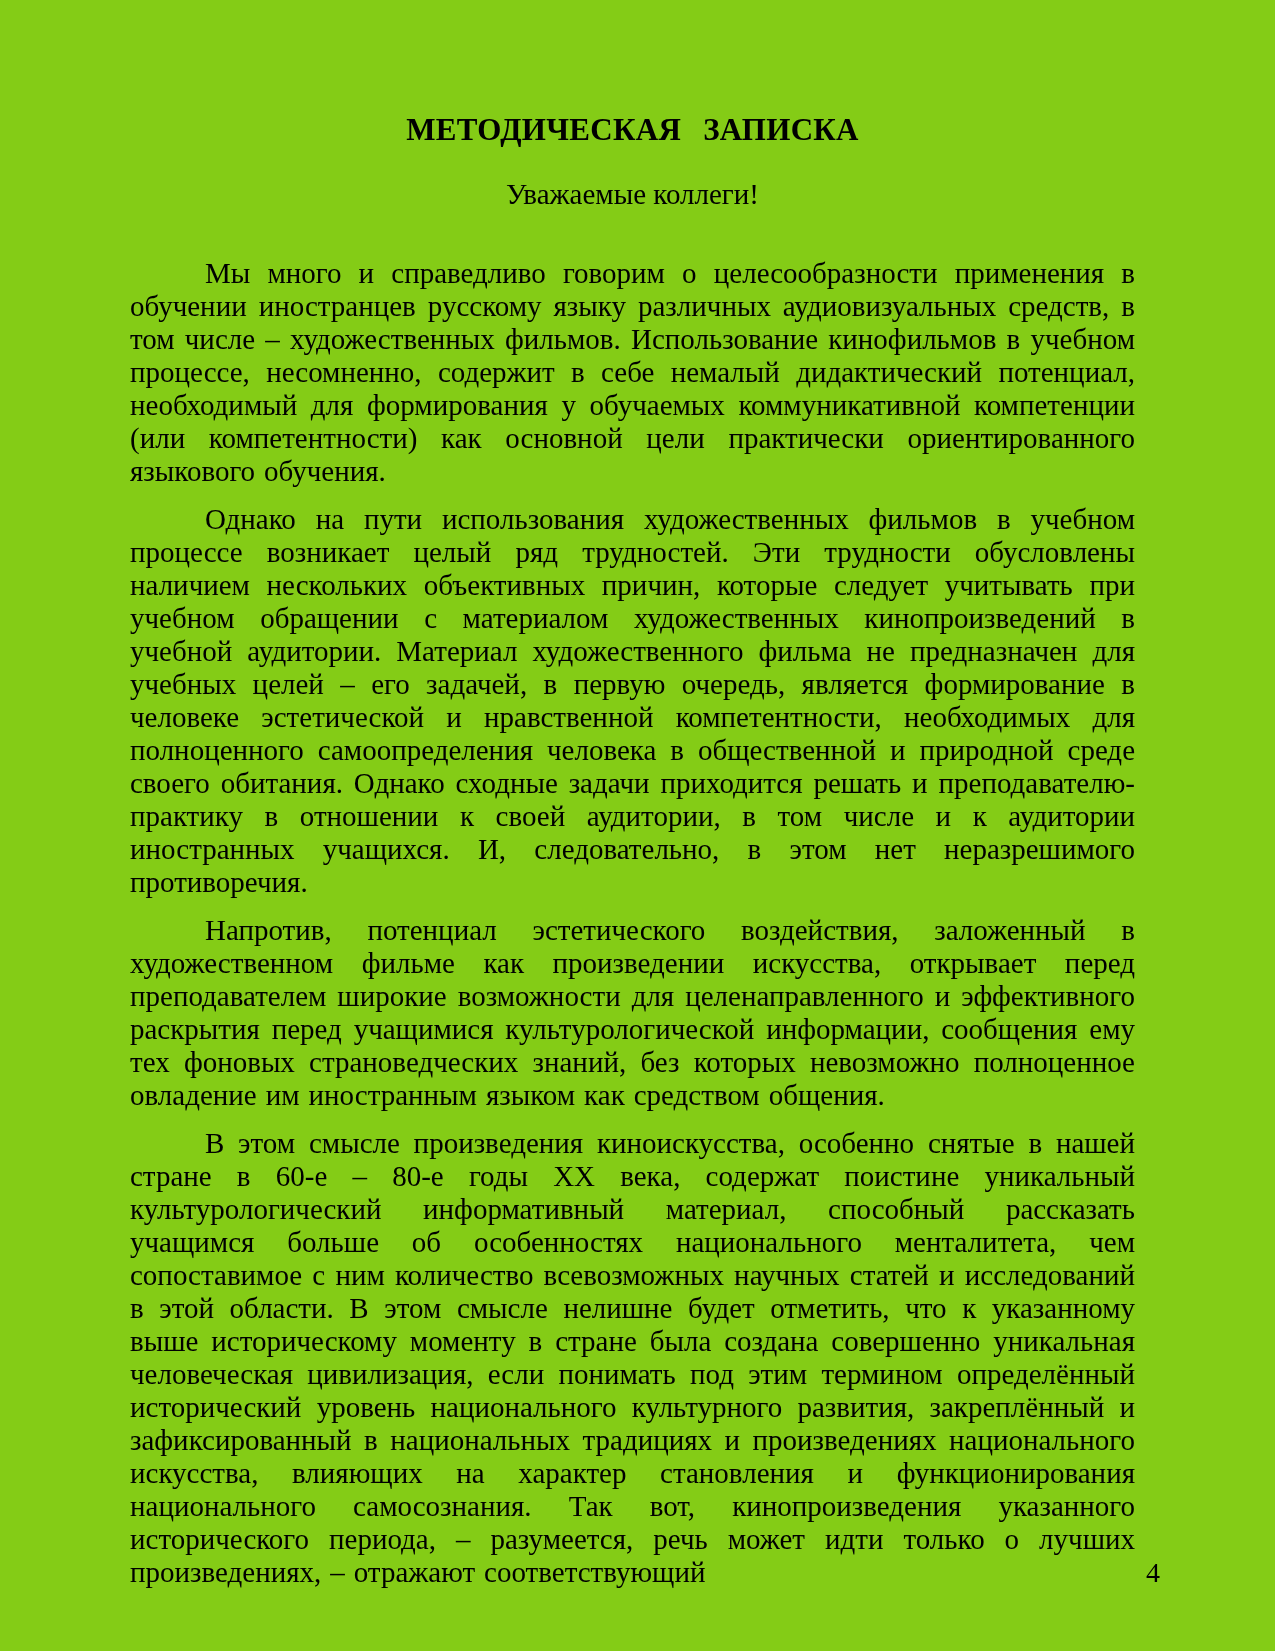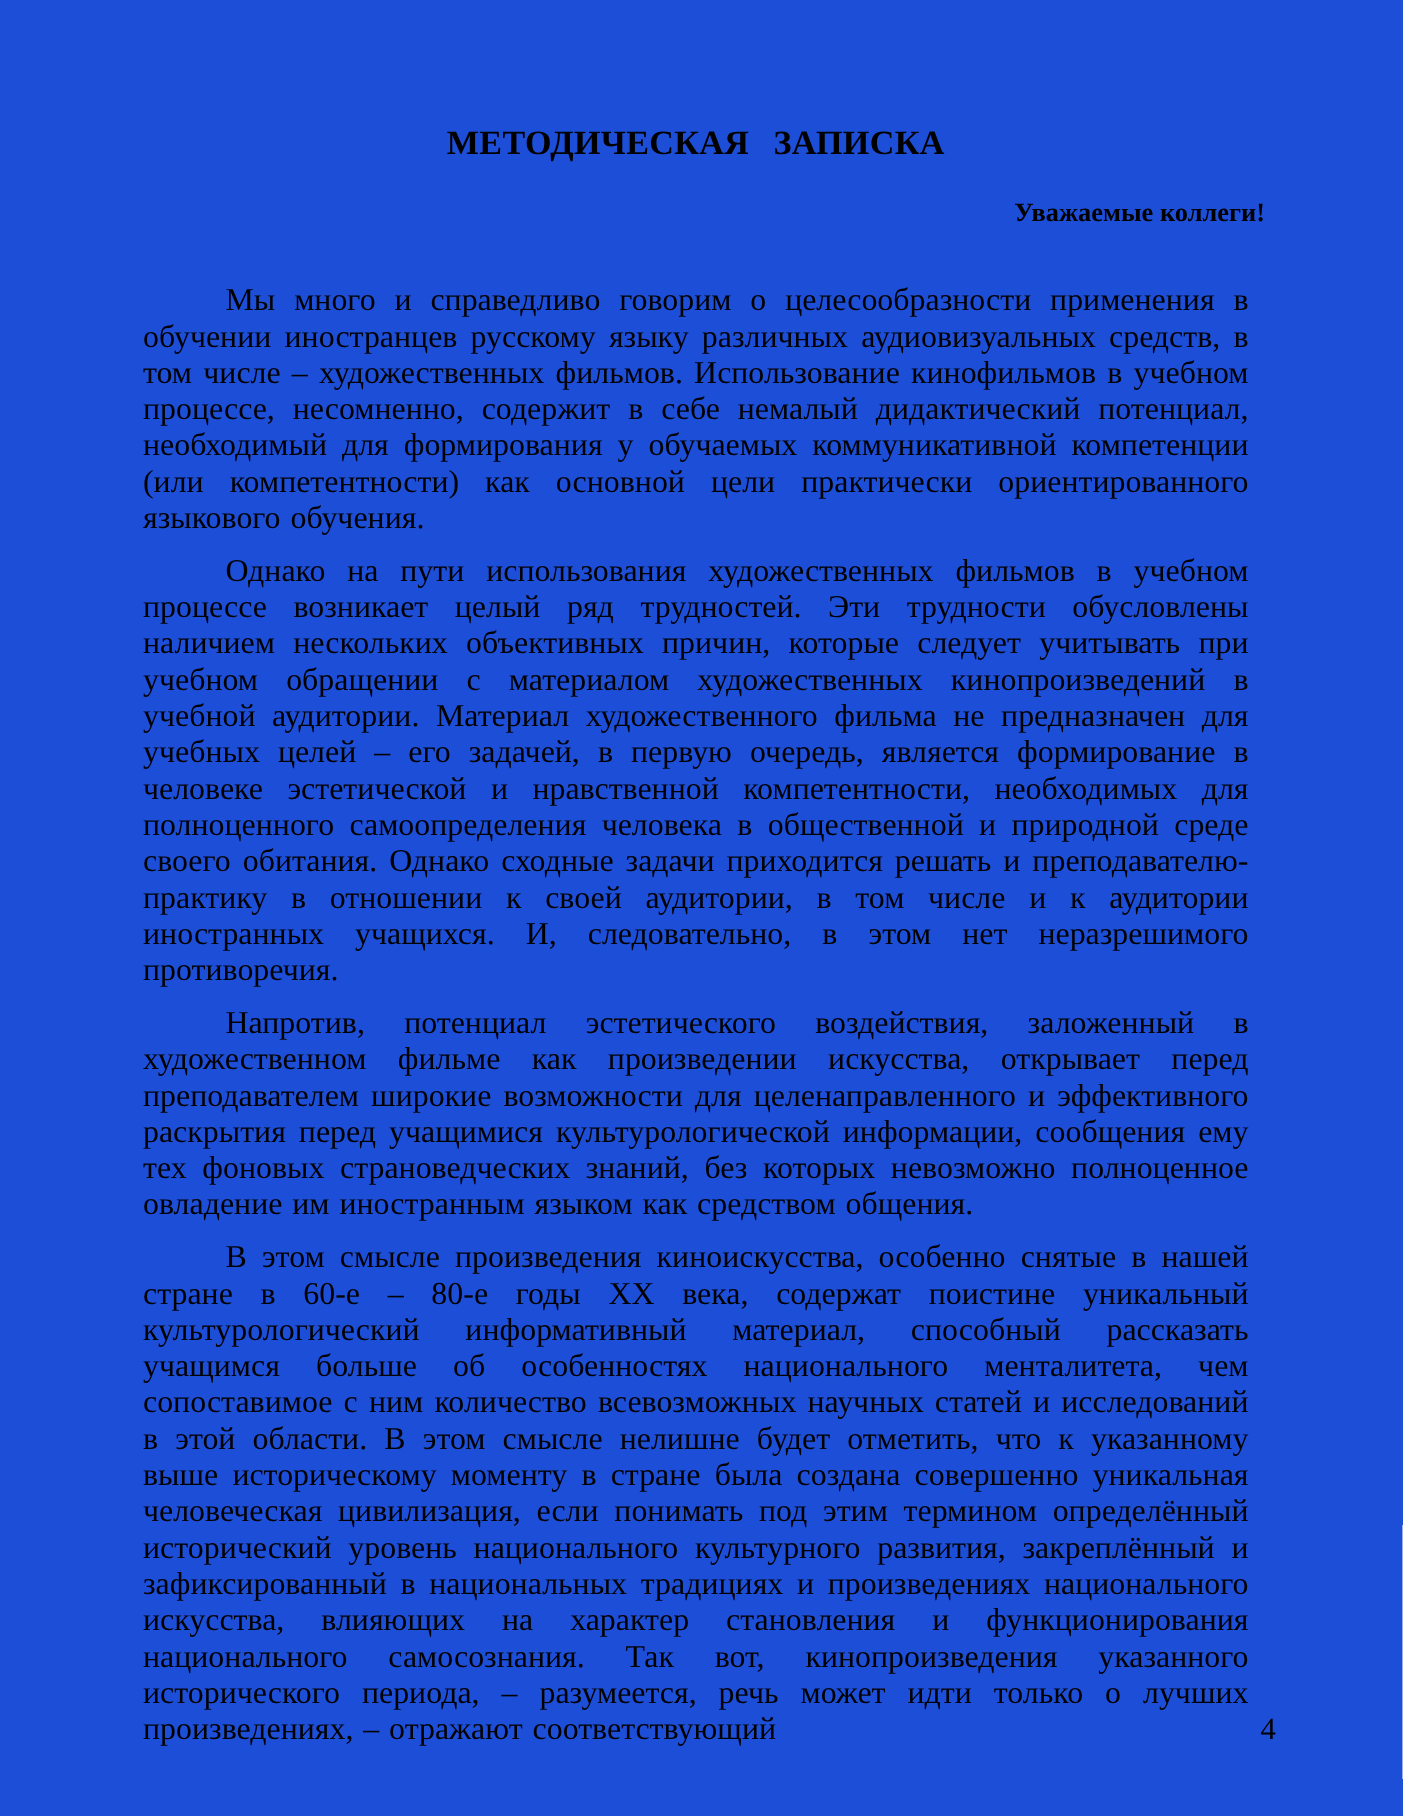--- a/index.html
+++ b/index.html
@@ -4,21 +4,21 @@
 <style>
   html, body {
     margin: 0;
     padding: 0;
     background: #ffffff;
   }
   .page {
     position: relative;
     width: 1275px;
     height: 1651px;
-    background: #1d4ed8;
+    background: #84cc16;
     color: #000000;
     font-family: "Liberation Serif", "DejaVu Serif", serif;
     overflow: hidden;
     box-sizing: border-box;
   }
   .content {
     position: absolute;
     left: 115px;
     right: 125px;
     top: 112px;
@@ -27,24 +27,24 @@
     margin: 0 0 30px 0;
     text-align: center;
     font-size: 31px;
     line-height: 36px;
     font-weight: bold;
     word-spacing: 0.45em;
     letter-spacing: 0.01em;
   }
   .greeting {
     margin: 0 0 46px 0;
-    text-align: right;
-    font-size: 24px;
+    text-align: center;
+    font-size: 29px;
     line-height: 33px;
-    font-weight: bold;
+    font-weight: normal;
   }
   p.body-para {
     margin: 15px;
     text-align: justify;
     text-indent: 75px;
     font-size: 29px;
     line-height: 33px;
     hyphens: none;
     word-spacing: 0.06em;
   }

